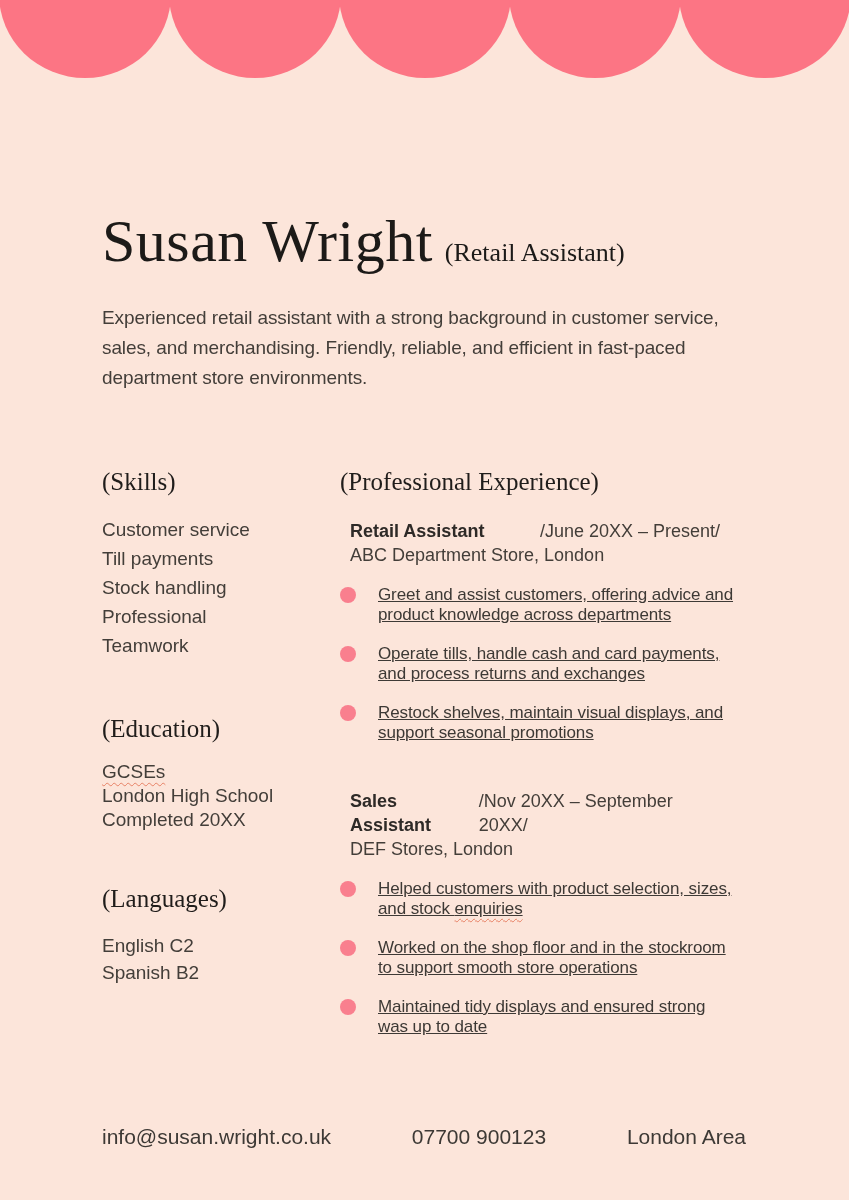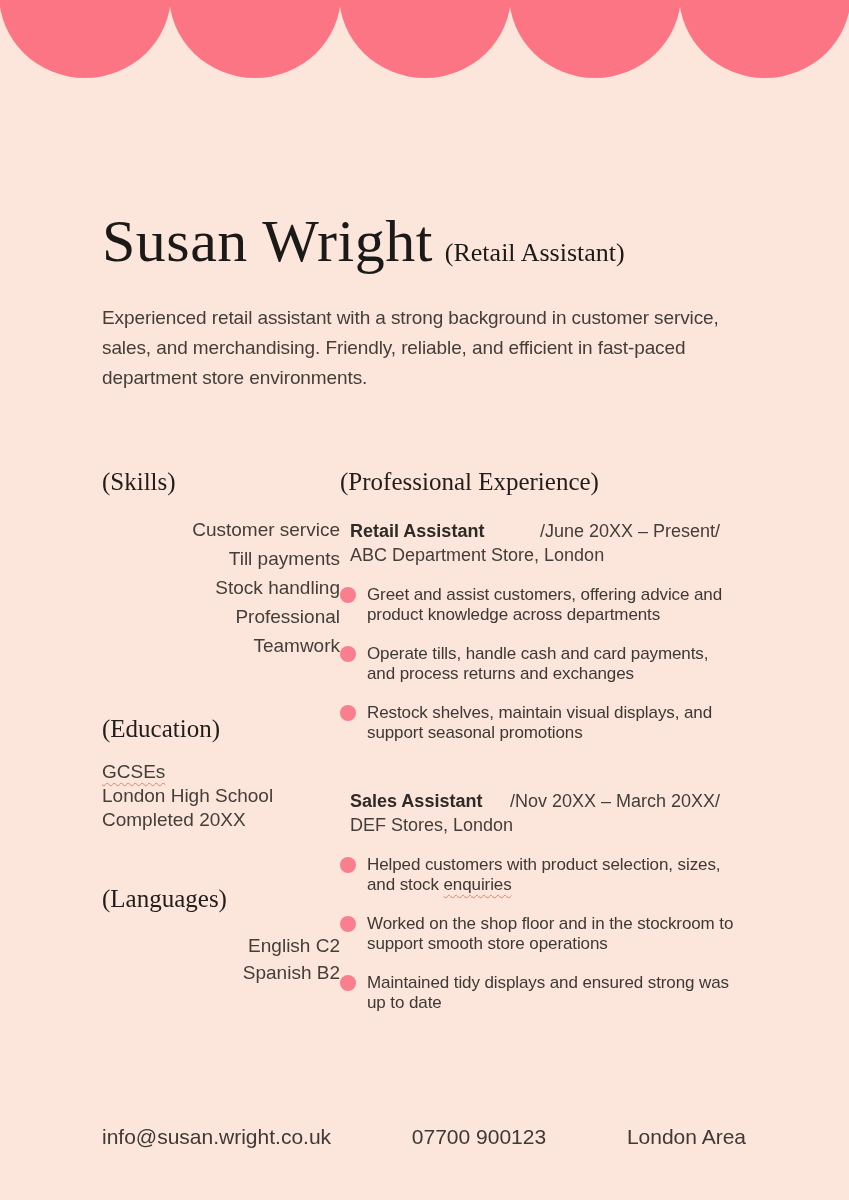--- a/index.html
+++ b/index.html
@@ -59,21 +59,20 @@
   .section-title {
     font-family: "Liberation Serif", serif;
     font-weight: 400;
     font-size: 25px;
     line-height: 30px;
     color: #201d1b;
   }
   .skills-list, .lang-list {
     list-style: none;
     margin-top: 18px;
-    text-align: right;
   }
   .skills-list li {
     font-size: 19px;
     line-height: 29px;
     color: #433e39;
   }
   .edu-section { margin-top: 54px; }
   .edu-block {
     margin-top: 16px;
     font-size: 19px;
@@ -118,23 +117,24 @@
     line-height: 24px;
     color: #433e39;
   }
   .job-bullets {
     list-style: none;
     margin-top: 18px;
   }
   .job-bullets li {
     display: flex;
     align-items: flex-start;
-    gap: 11px;
+    gap: 22px;
     margin-bottom: 19px;
     padding-right: 10px;
+    text-decoration: underline;
   }
   .dot {
     flex: none;
     width: 16px;
     height: 16px;
     border-radius: 50%;
     background: #f97f8e;
     margin-top: 2px;
   }
   .job-bullets p {
@@ -234,21 +234,21 @@
             <li>
               <span class="dot"></span>
               <p>Restock shelves, maintain visual displays, and support seasonal promotions</p>
             </li>
           </ul>
         </div>
 
         <div class="job">
           <div class="job-header">
             <span class="job-role">Sales Assistant</span>
-            <span class="job-dates">/Nov 20XX – March 20XX/</span>
+            <span class="job-dates">/Nov 20XX – September 20XX/</span>
           </div>
           <div class="job-company">DEF Stores, London</div>
           <ul class="job-bullets">
             <li>
               <span class="dot"></span>
               <p><span>Helped customers with product selection, sizes, and stock </span><span class="misspell">enquiries</span></p>
             </li>
             <li>
               <span class="dot"></span>
               <p>Worked on the shop floor and in the stockroom to support smooth store operations</p>

